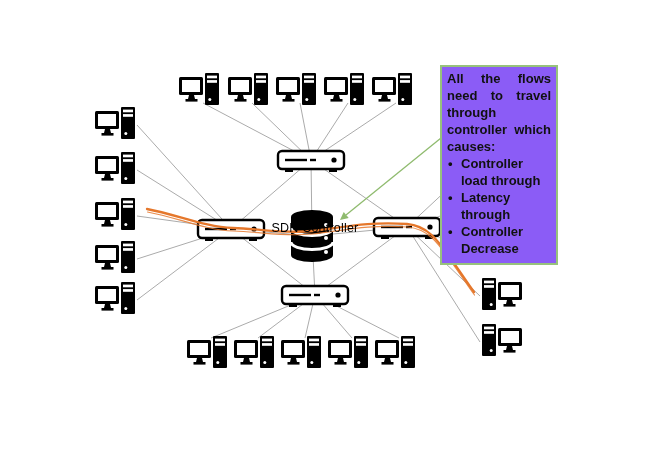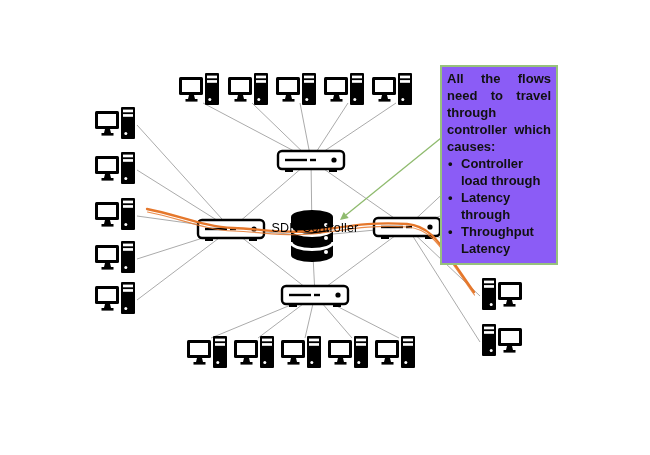--- a/index.html
+++ b/index.html
@@ -315,16 +315,16 @@
     <div class="bullet-row">
       <span class="bullet-glyph">•</span>
       <span class="bullet-text">Controller load through</span>
     </div>
     <div class="bullet-row">
       <span class="bullet-glyph">•</span>
       <span class="bullet-text">Latency through</span>
     </div>
     <div class="bullet-row">
       <span class="bullet-glyph">•</span>
-      <span class="bullet-text">Throughput Latency</span>
+      <span class="bullet-text">Controller Decrease</span>
     </div>
   </div>
 </div>
 
 </body></html>

